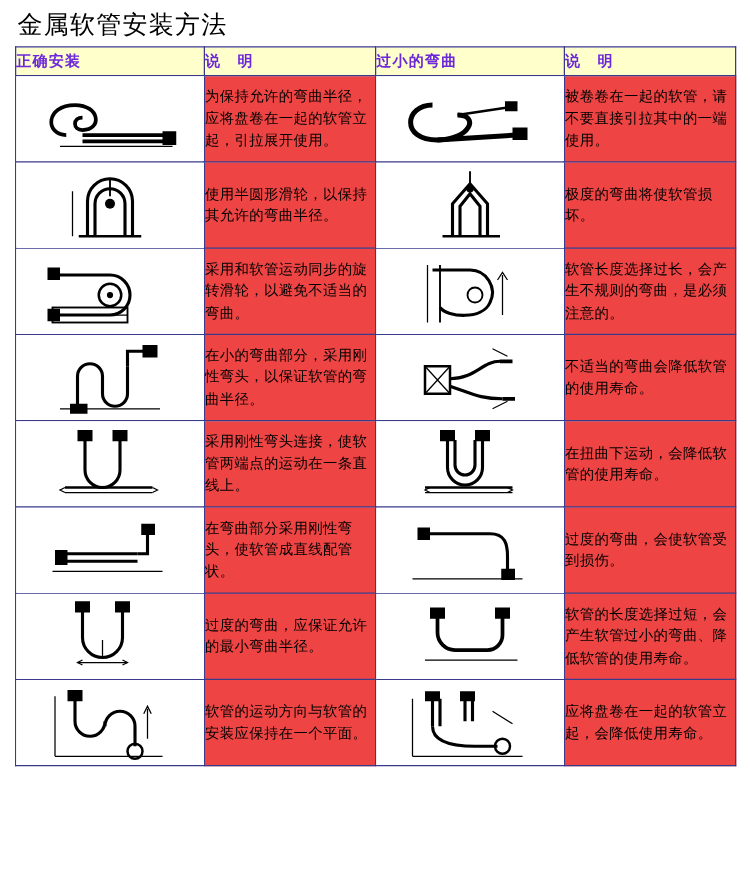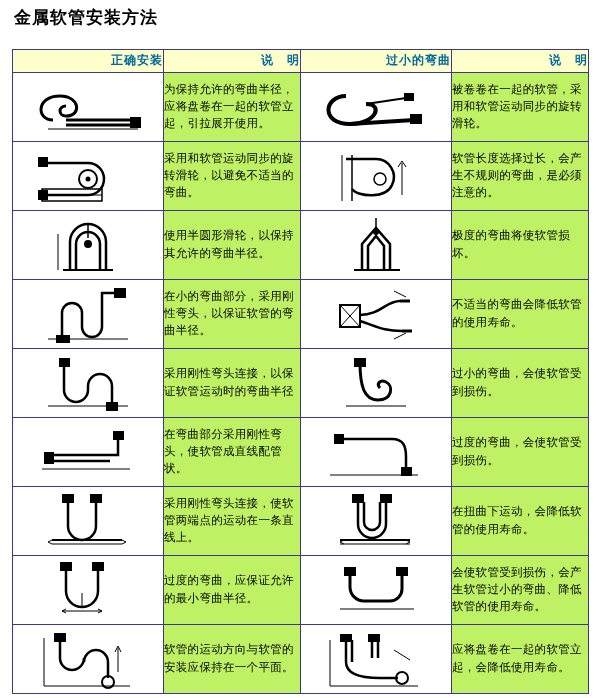--- a/index.html
+++ b/index.html
@@ -15,55 +15,55 @@
     overflow: hidden;
   }
   .page {
     width: 600px;
     height: 698px;
     position: relative;
     box-sizing: border-box;
     padding: 6px 12px 4px 12px;
   }
   .title {
-    font-size: 17px;
-    font-weight: bold;
+    font-size: 20px;
+    font-weight: normal;
     letter-spacing: 1px;
-    margin: 2px 0 22px 2px;
+    margin: 2px 0 7px 2px;
     line-height: 1.1;
   }
   table.grid {
     border-collapse: collapse;
     width: 576px;
     table-layout: fixed;
   }
   table.grid td, table.grid th {
     border: 1px solid #3a3a8c;
     padding: 0;
     vertical-align: middle;
   }
   thead th {
     background: #ffffcc;
     height: 22px;
     font-size: 12px;
     font-weight: bold;
-    color: #0369a1;
-    text-align: right;
+    color: #6d28d9;
+    text-align: left;
     letter-spacing: 1px;
   }
   col.c-img { width: 151px; }
   col.c-txt { width: 137px; }
   td.img-cell {
     background: #ffffff;
     text-align: center;
     position: relative;
     height: 68px;
   }
   td.txt-cell {
-    background: #bef264;
+    background: #ef4444;
     font-size: 11.5px;
     line-height: 1.5;
     padding: 4px 6px;
     text-align: left;
     letter-spacing: 0.3px;
   }
   td.img-cell svg {
     display: block;
     margin: 0 auto;
   }
@@ -110,21 +110,49 @@
           <svg width="140" height="62" viewBox="0 0 140 62">
             <g class="hose" stroke-width="4">
               <path d="M40 20 C18 20 14 48 44 48 C70 48 78 28 60 28"></path>
               <path d="M44 48 L108 44"></path>
             </g>
             <rect x="104" y="38" width="12" height="10" fill="#000"></rect>
             <path d="M60 28 L100 22" stroke="#000" stroke-width="2"></path>
             <rect x="98" y="17" width="10" height="8" fill="#000"></rect>
           </svg>
         </td>
-        <td class="txt-cell">被卷卷在一起的软管，采用和软管运动同步的旋转滑轮。</td>
+        <td class="txt-cell">被卷卷在一起的软管，请不要直接引拉其中的一端使用。</td>
+      </tr>
+
+      <tr>
+        <td class="img-cell">
+          <svg width="140" height="62" viewBox="0 0 140 62">
+            <g class="hose" stroke-width="2.5">
+              <path d="M52 56 L52 28 A18 18 0 0 1 88 28 L88 56"></path>
+              <path d="M58 56 L58 30 A12 12 0 0 1 82 30 L82 56"></path>
+            </g>
+            <path d="M45 56 L95 56" stroke="#000" stroke-width="2"></path>
+            <circle cx="70" cy="30" r="4" fill="#000"></circle>
+            <path d="M70 10 L70 24" stroke="#000" stroke-width="1.5"></path>
+            <path d="M40 56 L40 20" stroke="#000" stroke-width="1"></path>
+          </svg>
+        </td>
+        <td class="txt-cell">使用半圆形滑轮，以保持其允许的弯曲半径。</td>
+        <td class="img-cell">
+          <svg width="140" height="62" viewBox="0 0 140 62">
+            <g class="hose" stroke-width="2.5">
+              <path d="M56 56 L56 30 L70 14 L84 30 L84 56"></path>
+              <path d="M62 56 L62 32 L70 22 L78 32 L78 56"></path>
+            </g>
+            <path d="M48 56 L94 56" stroke="#000" stroke-width="2"></path>
+            <circle cx="70" cy="18" r="3" fill="#000"></circle>
+            <path d="M70 4 L70 14" stroke="#000" stroke-width="1.5"></path>
+          </svg>
+        </td>
+        <td class="txt-cell">极度的弯曲将使软管损坏。</td>
       </tr>
 
       <tr>
         <td class="img-cell">
           <svg width="140" height="62" viewBox="0 0 140 62">
             <g class="hose" stroke-width="2.5">
               <path d="M28 18 L70 18 A16 16 0 0 1 70 50 L30 50"></path>
             </g>
             <circle cx="70" cy="34" r="9" fill="none" stroke="#000" stroke-width="2"></circle>
             <circle cx="70" cy="34" r="2.5" fill="#000"></circle>
@@ -147,48 +175,20 @@
             <path d="M92 22 L96 16 L100 22" fill="none" stroke="#000" stroke-width="1"></path>
           </svg>
         </td>
         <td class="txt-cell">软管长度选择过长，会产生不规则的弯曲，是必须注意的。</td>
       </tr>
 
       <tr>
         <td class="img-cell">
           <svg width="140" height="62" viewBox="0 0 140 62">
             <g class="hose" stroke-width="2.5">
-              <path d="M52 56 L52 28 A18 18 0 0 1 88 28 L88 56"></path>
-              <path d="M58 56 L58 30 A12 12 0 0 1 82 30 L82 56"></path>
-            </g>
-            <path d="M45 56 L95 56" stroke="#000" stroke-width="2"></path>
-            <circle cx="70" cy="30" r="4" fill="#000"></circle>
-            <path d="M70 10 L70 24" stroke="#000" stroke-width="1.5"></path>
-            <path d="M40 56 L40 20" stroke="#000" stroke-width="1"></path>
-          </svg>
-        </td>
-        <td class="txt-cell">使用半圆形滑轮，以保持其允许的弯曲半径。</td>
-        <td class="img-cell">
-          <svg width="140" height="62" viewBox="0 0 140 62">
-            <g class="hose" stroke-width="2.5">
-              <path d="M56 56 L56 30 L70 14 L84 30 L84 56"></path>
-              <path d="M62 56 L62 32 L70 22 L78 32 L78 56"></path>
-            </g>
-            <path d="M48 56 L94 56" stroke="#000" stroke-width="2"></path>
-            <circle cx="70" cy="18" r="3" fill="#000"></circle>
-            <path d="M70 4 L70 14" stroke="#000" stroke-width="1.5"></path>
-          </svg>
-        </td>
-        <td class="txt-cell">极度的弯曲将使软管损坏。</td>
-      </tr>
-
-      <tr>
-        <td class="img-cell">
-          <svg width="140" height="62" viewBox="0 0 140 62">
-            <g class="hose" stroke-width="2.5">
               <path d="M44 56 L44 30 A10 10 0 0 1 64 30 L64 44 A10 10 0 0 0 84 44 L84 22"></path>
             </g>
             <path d="M84 22 L84 10 L100 10" stroke="#000" stroke-width="2.5" fill="none"></path>
             <rect x="38" y="52" width="14" height="8" fill="#000"></rect>
             <rect x="96" y="5" width="12" height="10" fill="#000"></rect>
             <path d="M30 56 L110 56" stroke="#000" stroke-width="1"></path>
           </svg>
         </td>
         <td class="txt-cell">在小的弯曲部分，采用刚性弯头，以保证软管的弯曲半径。</td>
         <td class="img-cell">
@@ -201,70 +201,20 @@
             </g>
             <path d="M94 18 L104 18" stroke="#000" stroke-width="3"></path>
             <path d="M96 48 L106 48" stroke="#000" stroke-width="3"></path>
             <path d="M88 8 L100 14" stroke="#000" stroke-width="1"></path>
             <path d="M88 56 L100 50" stroke="#000" stroke-width="1"></path>
           </svg>
         </td>
         <td class="txt-cell">不适当的弯曲会降低软管的使用寿命。</td>
       </tr>
 
-      <tr>
-        <td class="img-cell">
-          <svg width="140" height="62" viewBox="0 0 140 62">
-            <g class="hose" stroke-width="2.5">
-              <path d="M46 12 L46 38 A12 12 0 0 0 70 38 L70 34 A12 12 0 0 1 94 34 L94 54"></path>
-            </g>
-            <rect x="41" y="6" width="11" height="9" fill="#000"></rect>
-            <rect x="88" y="50" width="12" height="9" fill="#000"></rect>
-            <path d="M30 54 L110 54" stroke="#000" stroke-width="1"></path>
-          </svg>
-        </td>
-        <td class="txt-cell">采用刚性弯头连接，以保证软管运动时的弯曲半径</td>
-        <td class="img-cell">
-          <svg width="140" height="62" viewBox="0 0 140 62">
-            <g class="hose" stroke-width="3">
-              <path d="M54 10 C54 34 58 48 72 48 C86 48 88 34 80 30 C74 27 70 32 74 36"></path>
-            </g>
-            <rect x="48" y="6" width="12" height="9" fill="#000"></rect>
-            <path d="M40 54 L100 54" stroke="#000" stroke-width="1"></path>
-          </svg>
-        </td>
-        <td class="txt-cell">过小的弯曲，会使软管受到损伤。</td>
-      </tr>
-
-      <tr>
-        <td class="img-cell">
-          <svg width="140" height="62" viewBox="0 0 140 62">
-            <g class="hose" stroke-width="2.5">
-              <path d="M32 34 L92 34"></path>
-              <path d="M32 40 L92 40"></path>
-            </g>
-            <path d="M92 34 L100 34 L100 16" stroke="#000" stroke-width="2.5" fill="none"></path>
-            <rect x="26" y="31" width="10" height="12" fill="#000"></rect>
-            <rect x="95" y="10" width="11" height="9" fill="#000"></rect>
-            <path d="M24 48 L112 48" stroke="#000" stroke-width="1"></path>
-          </svg>
-        </td>
-        <td class="txt-cell">在弯曲部分采用刚性弯头，使软管成直线配管状。</td>
-        <td class="img-cell">
-          <svg width="140" height="62" viewBox="0 0 140 62">
-            <g class="hose" stroke-width="2.5">
-              <path d="M34 18 L86 18 C98 18 100 26 100 36 L100 48"></path>
-            </g>
-            <rect x="28" y="13" width="10" height="10" fill="#000"></rect>
-            <rect x="95" y="46" width="11" height="9" fill="#000"></rect>
-            <path d="M24 54 L112 54" stroke="#000" stroke-width="1"></path>
-          </svg>
-        </td>
-        <td class="txt-cell">过度的弯曲，会使软管受到损伤。</td>
-      </tr>
 
       <tr>
         <td class="img-cell">
           <svg width="140" height="62" viewBox="0 0 140 62">
             <g class="hose" stroke-width="2.5">
               <path d="M50 10 L50 36 A14 14 0 0 0 78 36 L78 10"></path>
             </g>
             <rect x="44" y="4" width="12" height="9" fill="#000"></rect>
             <rect x="72" y="4" width="12" height="9" fill="#000"></rect>
             <path d="M34 50 L104 50" stroke="#000" stroke-width="2"></path>
@@ -288,20 +238,47 @@
             <path d="M100 50 L104 52 L100 54" fill="none" stroke="#000" stroke-width="1"></path>
           </svg>
         </td>
         <td class="txt-cell">在扭曲下运动，会降低软管的使用寿命。</td>
       </tr>
 
       <tr>
         <td class="img-cell">
           <svg width="140" height="62" viewBox="0 0 140 62">
             <g class="hose" stroke-width="2.5">
+              <path d="M32 34 L92 34"></path>
+              <path d="M32 40 L92 40"></path>
+            </g>
+            <path d="M92 34 L100 34 L100 16" stroke="#000" stroke-width="2.5" fill="none"></path>
+            <rect x="26" y="31" width="10" height="12" fill="#000"></rect>
+            <rect x="95" y="10" width="11" height="9" fill="#000"></rect>
+            <path d="M24 48 L112 48" stroke="#000" stroke-width="1"></path>
+          </svg>
+        </td>
+        <td class="txt-cell">在弯曲部分采用刚性弯头，使软管成直线配管状。</td>
+        <td class="img-cell">
+          <svg width="140" height="62" viewBox="0 0 140 62">
+            <g class="hose" stroke-width="2.5">
+              <path d="M34 18 L86 18 C98 18 100 26 100 36 L100 48"></path>
+            </g>
+            <rect x="28" y="13" width="10" height="10" fill="#000"></rect>
+            <rect x="95" y="46" width="11" height="9" fill="#000"></rect>
+            <path d="M24 54 L112 54" stroke="#000" stroke-width="1"></path>
+          </svg>
+        </td>
+        <td class="txt-cell">过度的弯曲，会使软管受到损伤。</td>
+      </tr>
+
+      <tr>
+        <td class="img-cell">
+          <svg width="140" height="62" viewBox="0 0 140 62">
+            <g class="hose" stroke-width="2.5">
               <path d="M48 8 L48 32 A16 16 0 0 0 80 32 L80 8"></path>
             </g>
             <rect x="42" y="3" width="12" height="9" fill="#000"></rect>
             <rect x="74" y="3" width="12" height="9" fill="#000"></rect>
             <path d="M64 34 L64 48" stroke="#000" stroke-width="1"></path>
             <path d="M44 52 L84 52" stroke="#000" stroke-width="1"></path>
             <path d="M48 50 L44 52 L48 54" fill="none" stroke="#000" stroke-width="1"></path>
             <path d="M80 50 L84 52 L80 54" fill="none" stroke="#000" stroke-width="1"></path>
           </svg>
         </td>
@@ -309,21 +286,21 @@
         <td class="img-cell">
           <svg width="140" height="62" viewBox="0 0 140 62">
             <g class="hose" stroke-width="3">
               <path d="M44 14 L44 28 A14 14 0 0 0 58 42 L84 42 A12 12 0 0 0 96 30 L96 14"></path>
             </g>
             <rect x="38" y="8" width="12" height="9" fill="#000"></rect>
             <rect x="90" y="8" width="12" height="9" fill="#000"></rect>
             <path d="M34 50 L108 50" stroke="#000" stroke-width="1"></path>
           </svg>
         </td>
-        <td class="txt-cell">会使软管受到损伤，会产生软管过小的弯曲、降低软管的使用寿命。</td>
+        <td class="txt-cell">软管的长度选择过短，会产生软管过小的弯曲、降低软管的使用寿命。</td>
       </tr>
 
       <tr>
         <td class="img-cell">
           <svg width="140" height="62" viewBox="0 0 140 62">
             <g class="hose" stroke-width="2.5">
               <path d="M42 10 L42 30 A12 12 0 0 0 66 30 L66 34 A12 12 0 0 1 90 34 L90 50"></path>
             </g>
             <rect x="36" y="5" width="12" height="9" fill="#000"></rect>
             <circle cx="90" cy="54" r="6" fill="none" stroke="#000" stroke-width="2"></circle>

